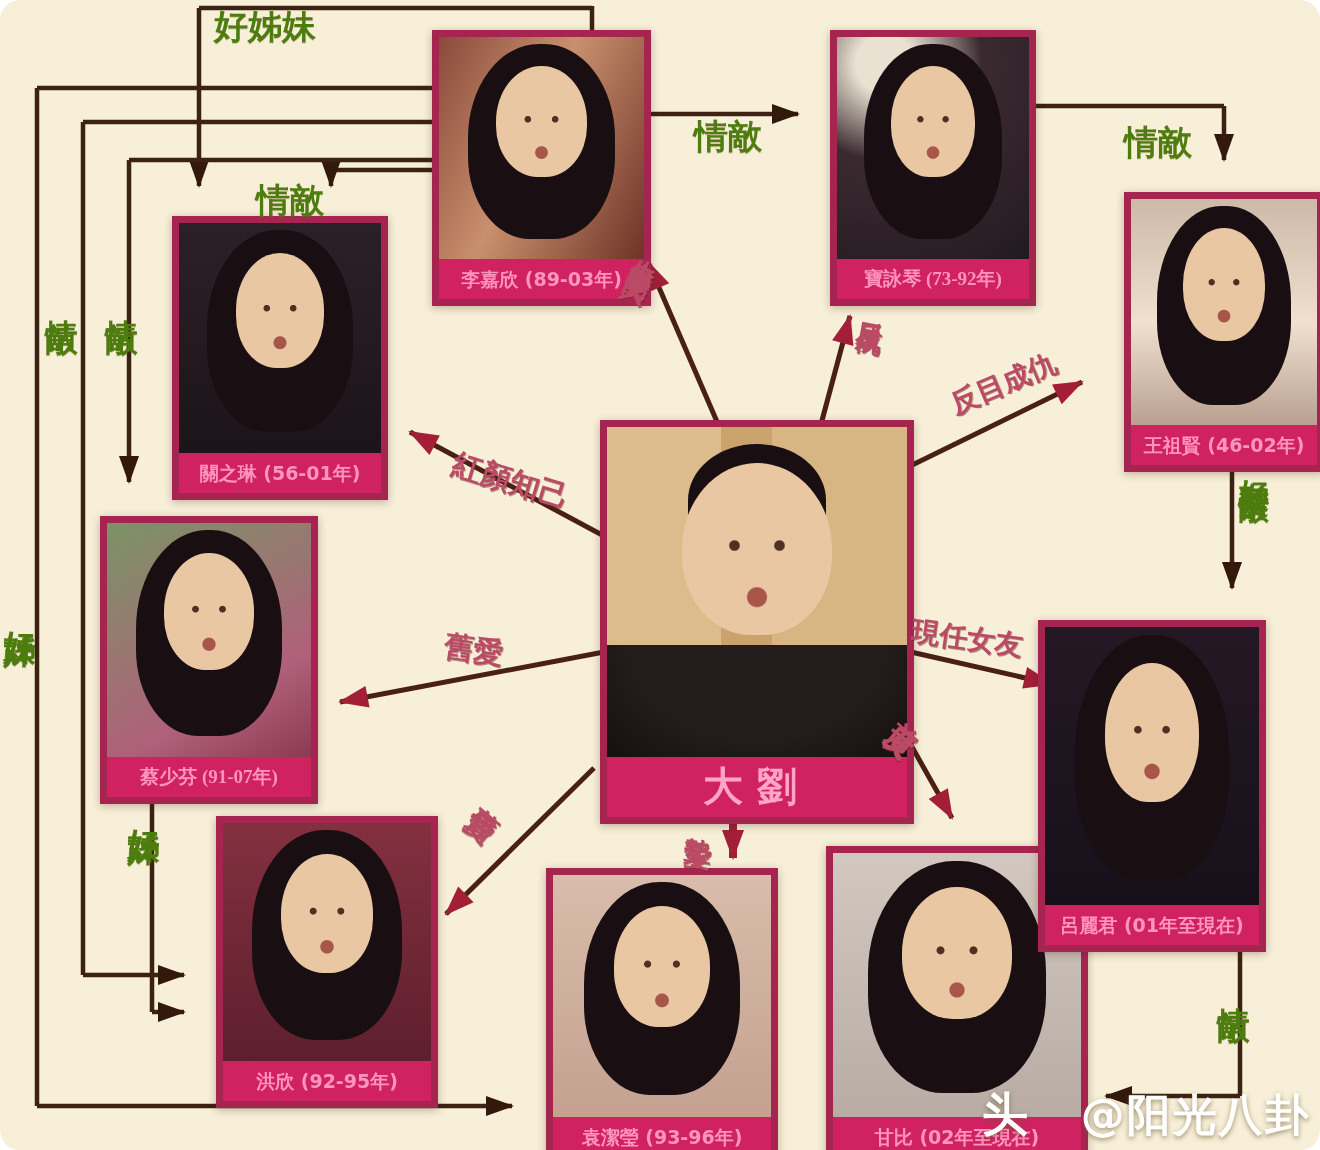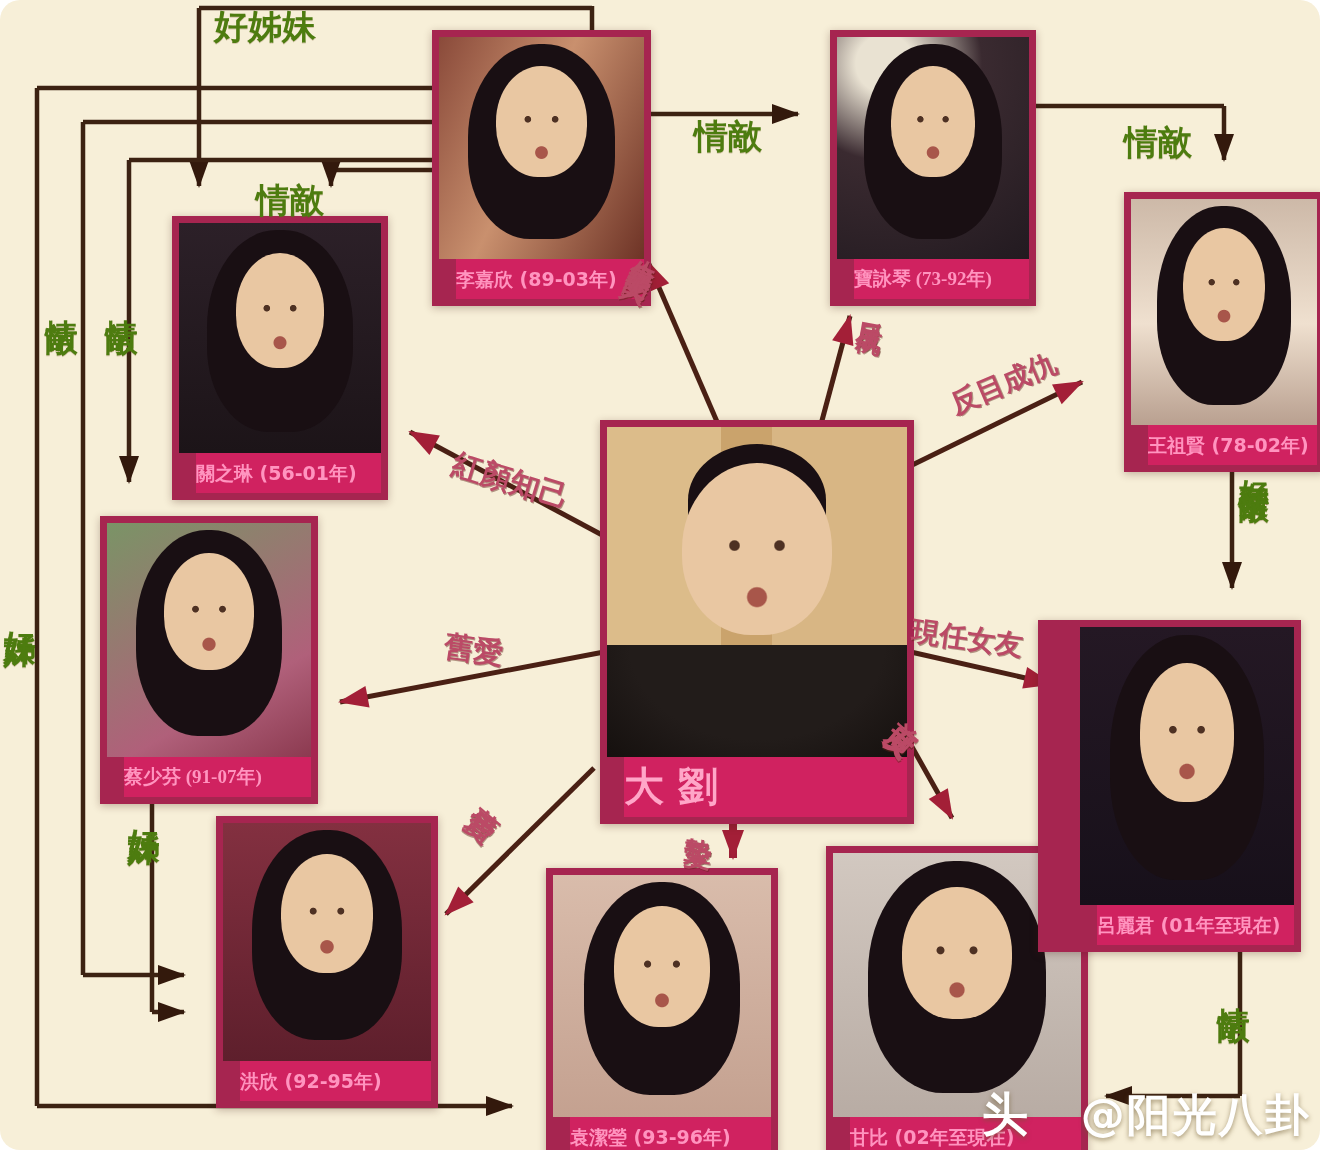--- a/index.html
+++ b/index.html
@@ -23,21 +23,21 @@
   .pic::after{content:"";position:absolute;left:28%;top:13%;width:44%;height:50%;
       border-radius:50% 50% 46% 46%;
       background:
         radial-gradient(circle at 35% 48%,#4e3123 3.5%,transparent 4.5%),
         radial-gradient(circle at 65% 48%,#4e3123 3.5%,transparent 4.5%),
         radial-gradient(circle at 50% 78%,#a8564a 6%,transparent 7%),
         #e9c7a2;}
   .pic.male::before{left:27%;top:5%;width:46%;height:34%;border-radius:50% 50% 40% 40%;}
   .pic.male::after{left:25%;top:11%;width:50%;height:52%;}
   .cap{height:40px;background:#d02260;color:#ff94bf;font-weight:bold;
-       font-size:19px;line-height:40px;text-align:left;white-space:nowrap;overflow:hidden;margin-left:17px;}
+       font-size:19px;line-height:40px;text-align:center;white-space:nowrap;overflow:hidden;}
   .cap.big{height:60px;font-size:40px;line-height:58px;letter-spacing:14px;color:#ffa6c8;}
 
   
   .bg-li  {background:linear-gradient(115deg,#8a4a3a,#c9906e 45%,#6e3326);}
   .bg-po  {background:radial-gradient(circle at 25% 12%,#e9e2d2 12%,#3a2a30 40%,#221a20);}
   .bg-wang{background:linear-gradient(#cdb9a8,#efe0cf 55%,#b9a090);}
   .bg-guan{background:linear-gradient(#2c2028,#1c1418);}
   .bg-choi{background:linear-gradient(150deg,#7a9466,#b0607a 70%,#8c3a50);}
   .bg-hung{background:linear-gradient(#833040,#5e1f2c);}
   .bg-yuen{background:linear-gradient(#d9bcab,#c4a190);}
@@ -150,21 +150,21 @@
     <div class="cap">李嘉欣 (89-03年)</div>
   </div>
 
   <div class="photo" style="left:830px;top:30px;width:192px;height:262px;font-family:Liberation Serif, serif;">
     <div class="pic bg-po"></div>
     <div class="cap">寶詠琴 (73-92年)</div>
   </div>
 
   <div class="photo" style="left:1124px;top:192px;width:186px;height:266px;">
     <div class="pic bg-wang"></div>
-    <div class="cap">王祖賢 (78-02年)</div>
+    <div class="cap">王祖賢 (46-02年)</div>
   </div>
 
   <div class="photo" style="left:172px;top:216px;width:202px;height:270px;">
     <div class="pic bg-guan"></div>
     <div class="cap">關之琳 (56-01年)</div>
   </div>
 
   <div class="photo" style="left:100px;top:516px;width:204px;height:274px;font-family:Liberation Serif, serif;">
     <div class="pic bg-choi"></div>
     <div class="cap">蔡少芬 (91-07年)</div>
@@ -178,21 +178,21 @@
   <div class="photo" style="left:546px;top:868px;width:218px;height:282px;">
     <div class="pic bg-yuen"></div>
     <div class="cap">袁潔瑩 (93-96年)</div>
   </div>
 
   <div class="photo" style="left:826px;top:846px;width:248px;height:304px;">
     <div class="pic bg-kam"></div>
     <div class="cap">甘比 (02年至現在)</div>
   </div>
 
-  <div class="photo" style="left:1038px;top:620px;width:214px;height:318px;padding-left:35px;">
+  <div class="photo" style="left:1038px;top:620px;width:214px;height:318px;">
     <div class="pic bg-lui"></div>
     <div class="cap">呂麗君 (01年至現在)</div>
   </div>
 
   <div class="photo" style="left:600px;top:420px;width:300px;height:390px;">
     <div class="pic male bg-dai">
       <div class="shirt"></div>
     </div>
     <div class="cap big">大劉</div>
   </div>

